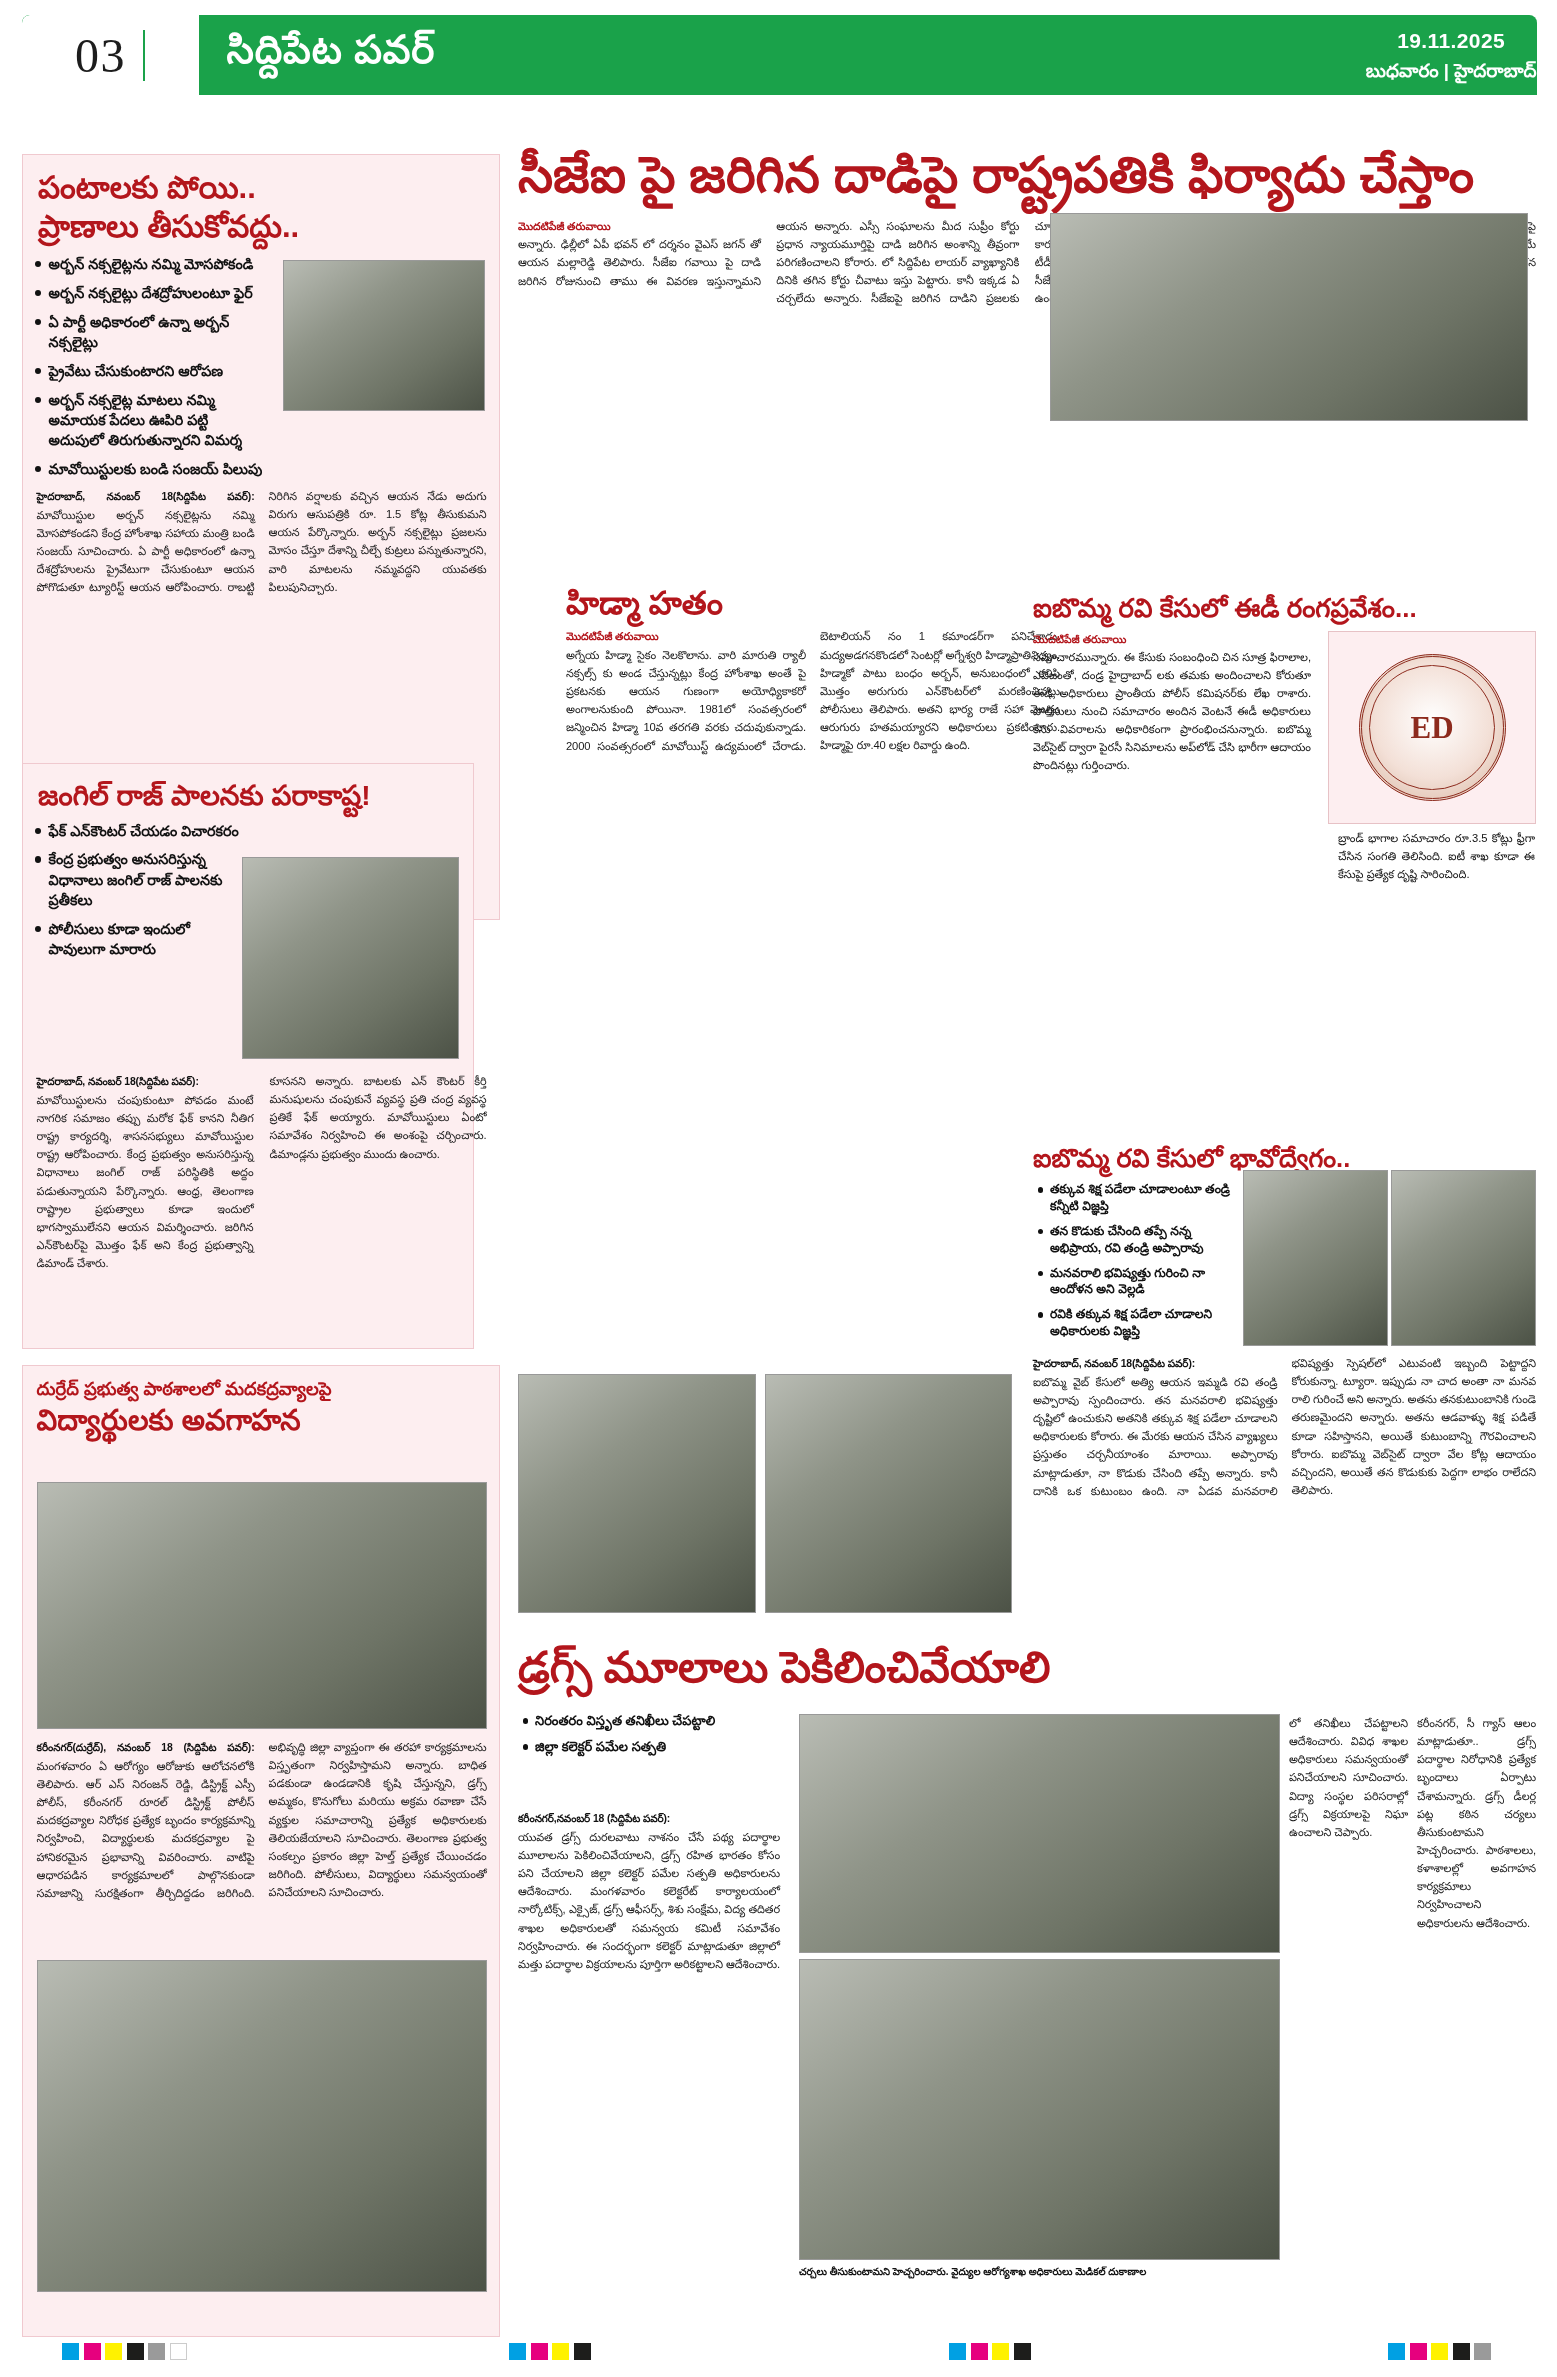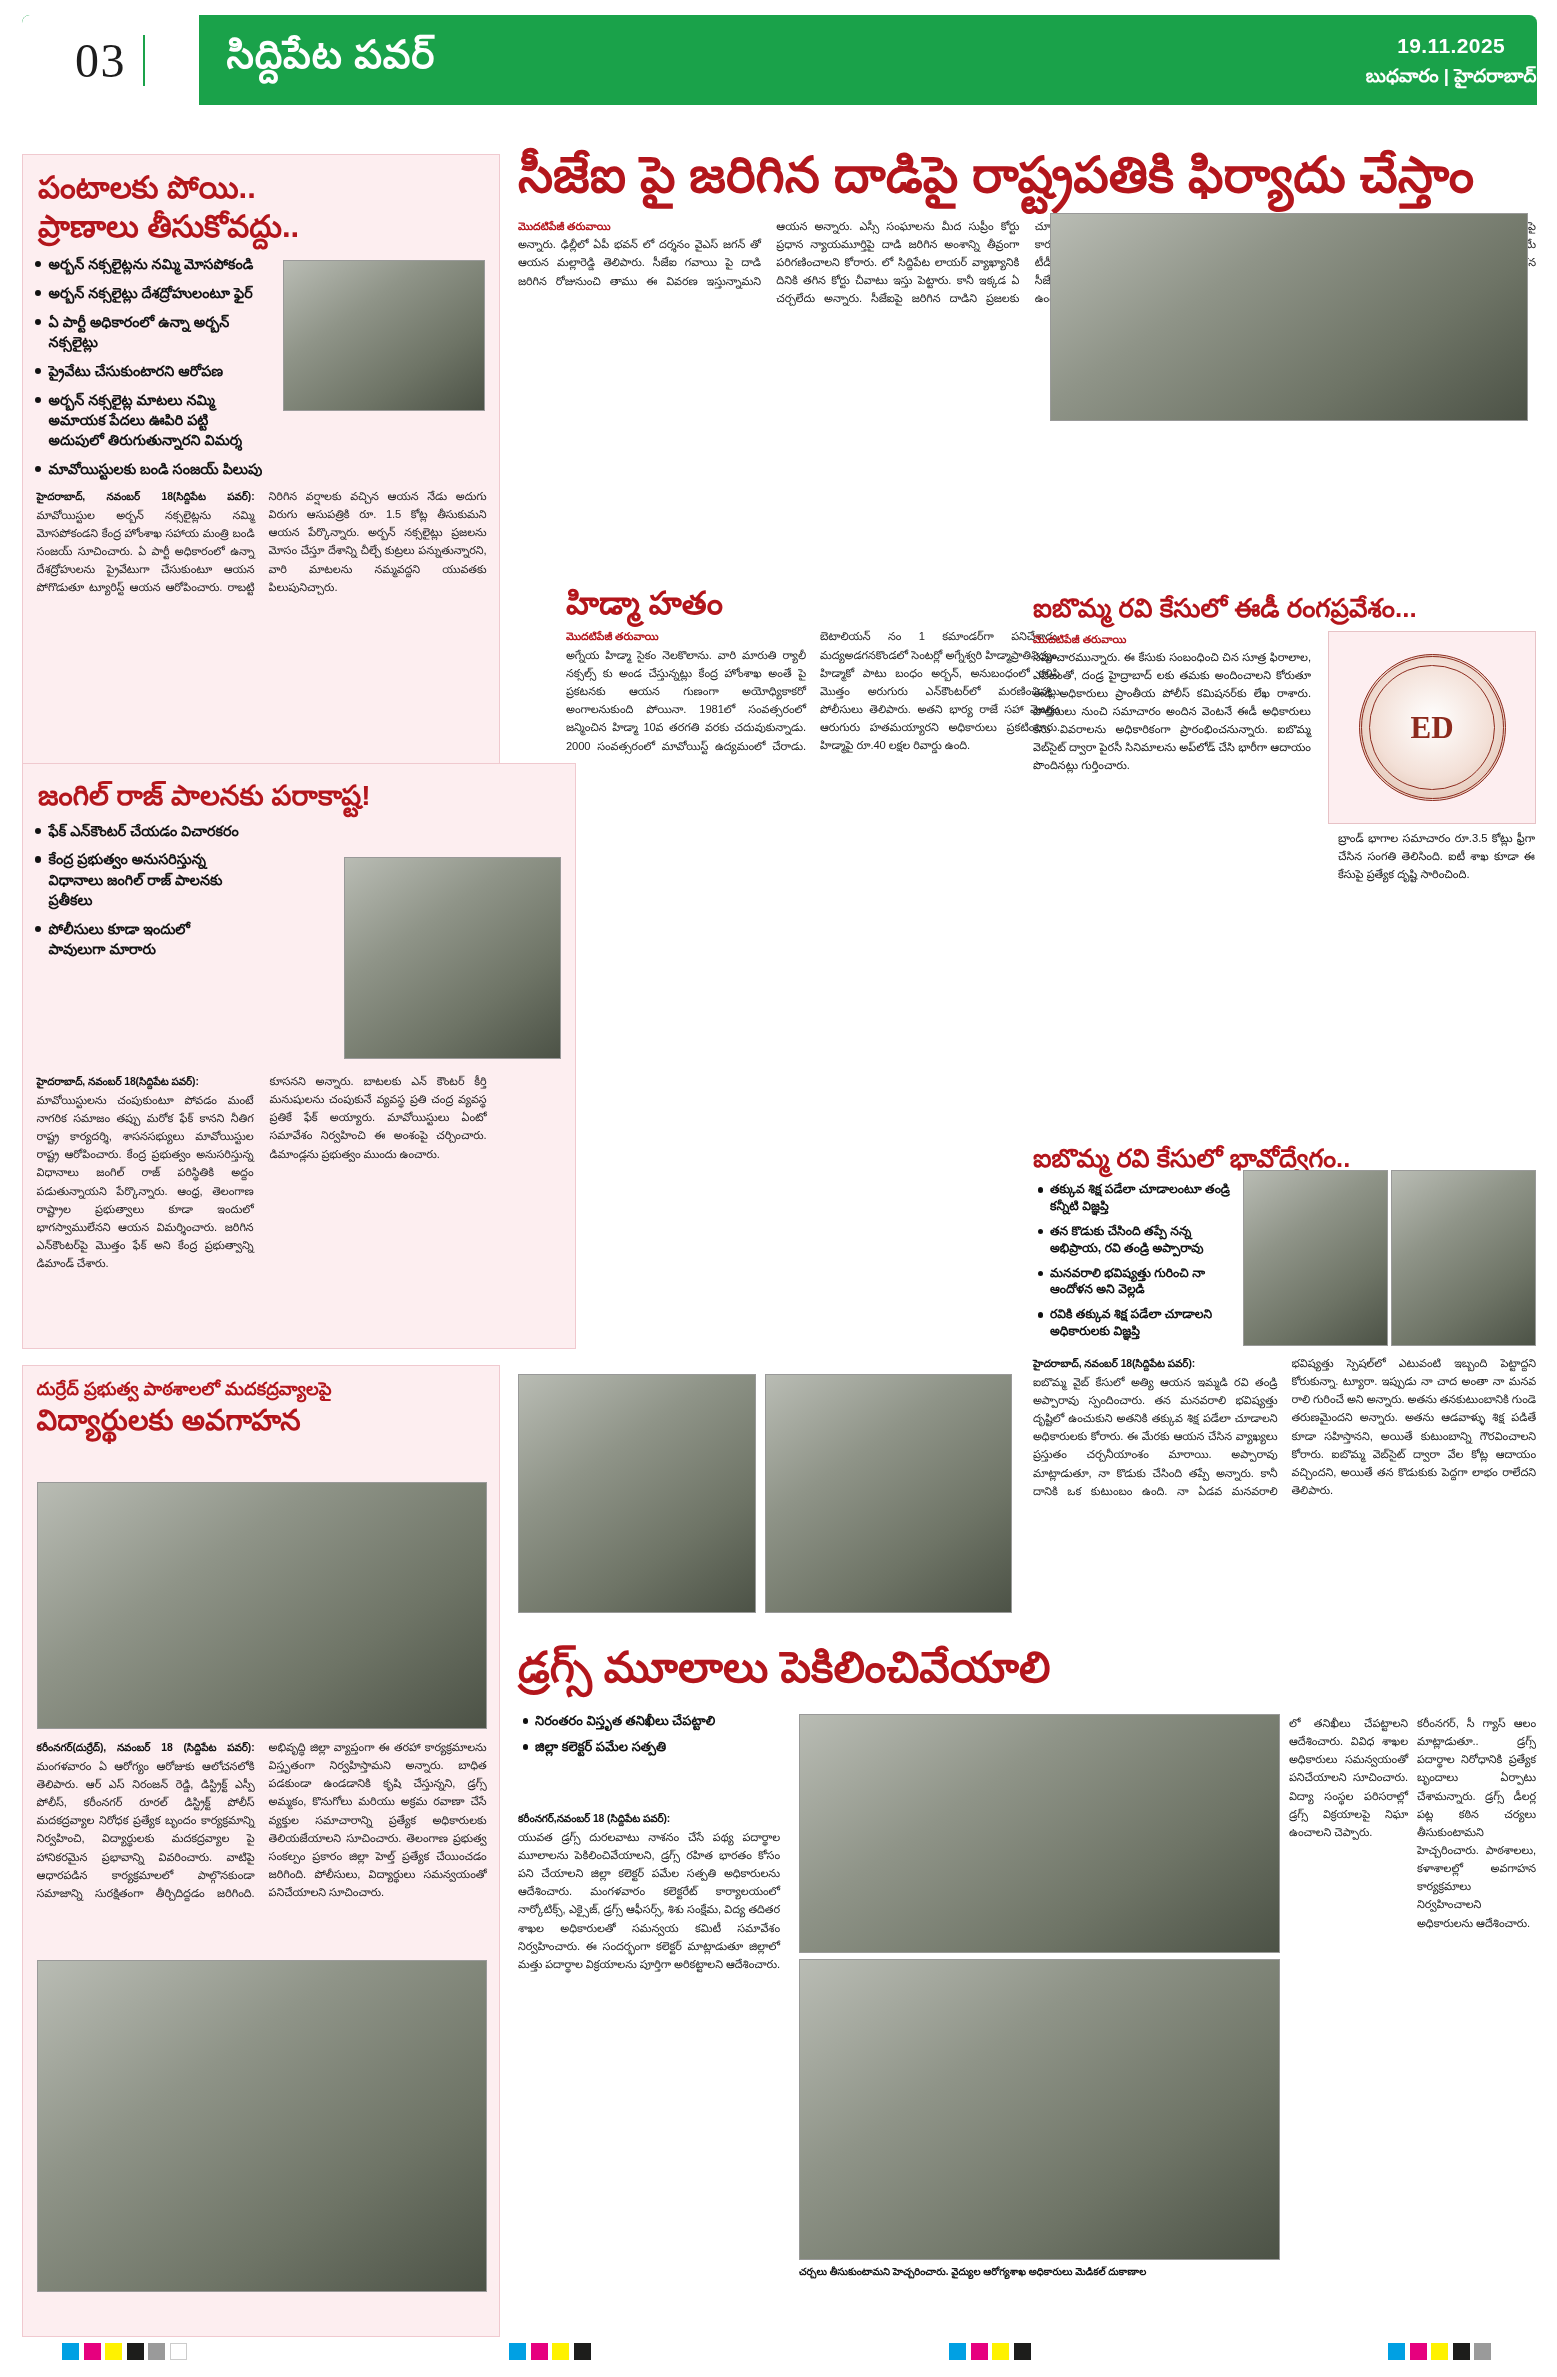--- a/index.html
+++ b/index.html
@@ -17,21 +17,21 @@
     position: absolute;
     left: 0; top: 0;
     width: 1558px; height: 2377px;
     background: #fff;
   }
 
   
   .masthead {
     position: absolute;
     left: 21.6px; top: 15.4px;
-    width: 1515px; height: 90px;
+    width: 1515px; height: 80px;
     background: #1aa24a;
     border-radius: 7.7px 7.7px 0 0;
     display: flex;
     align-items: center;
     overflow: hidden;
   }
   .mast-left {
     width: 177px;
     height: 100%;
     background: #ffffff;
@@ -116,21 +116,21 @@
     display:block;
   }
   #crops-photo {
     position: absolute; right: 14px; top: 105px;
     width: 202px; height: 151px;
     border: 0.8px solid #999;
   }
 
   
   #story-jungle {
-    left: 21.6px; top: 763px; width: 554px; height: 586px;
+    left: 21.6px; top: 763px; width: 452px; height: 586px;
   }
   #jungle-photo {
     position: absolute; right: 14px; top: 93px;
     width: 217px; height: 202px;
     border: 0.8px solid #999;
   }
 
   
   #story-school {
     position: absolute;

